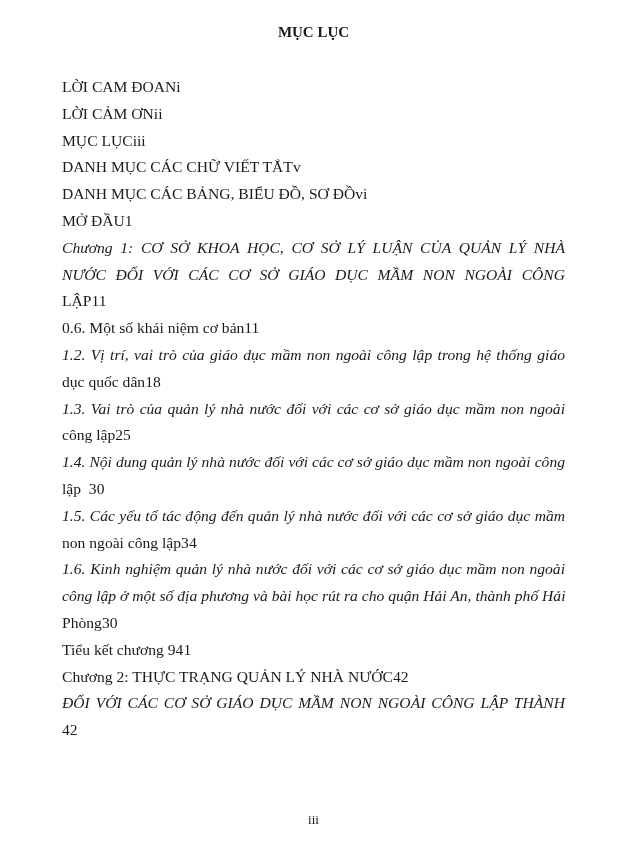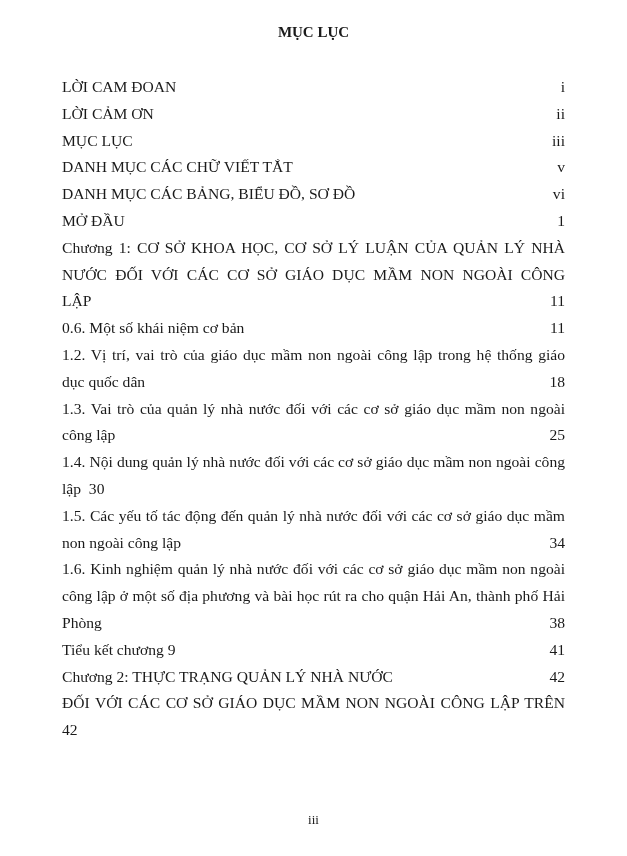--- a/index.html
+++ b/index.html
@@ -2,22 +2,22 @@
 <html><head>
   <meta charset="utf-8">
   <style>
     html, body { margin: 0; padding: 0; background: #ffffff; }
     body { width: 627px; height: 856px; position: relative; overflow: hidden;
            font-family: "Liberation Serif", serif; color: #1a1a1a; }
     .title { position: absolute; top: 24px; left: 0; width: 627px; text-align: center;
              font-weight: bold; font-size: 15px; }
     .toc { position: absolute; top: 74px; left: 62px; width: 503px; }
     .line { height: 26.8px; line-height: 26.8px; font-size: 15.6px; display: flex;
-            justify-content: space-between; white-space: nowrap; }
-    .line.justify { text-align: justify; text-align-last: justify; display: block; }
+            white-space: nowrap; }
+    .line.justify { text-align: justify; text-align-last: justify; display: block; font-style: italic; }
     .line .pg { text-align: right; }
     .pagenum { position: absolute; top: 812px; left: 0; width: 627px; text-align: center; font-size: 13px; }
   </style>
 </head>
 <body>
 
 <div class="title">MỤC LỤC</div>
 
 <div class="toc">
   <div class="line">
@@ -75,31 +75,31 @@
   <div class="line justify">1.5. Các yếu tố tác động đến quản lý nhà nước đối với các cơ sở giáo dục mầm</div>
   <div class="line">
       <span>non ngoài công lập</span>
       <span class="pg">34</span>
     </div>
 
   <div class="line justify">1.6. Kinh nghiệm quản lý nhà nước đối với các cơ sở giáo dục mầm non ngoài</div>
   <div class="line justify">công lập ở một số địa phương và bài học rút ra cho quận Hải An, thành phố Hải</div>
   <div class="line">
       <span>Phòng</span>
-      <span class="pg">38</span>
+      <span class="pg">30</span>
     </div>
 
   <div class="line">
       <span>Tiểu kết chương 9</span>
       <span class="pg">41</span>
     </div>
   <div class="line">
       <span>Chương 2: THỰC TRẠNG QUẢN LÝ NHÀ NƯỚC</span>
       <span class="pg">42</span>
     </div>
 
-  <div class="line justify">ĐỐI VỚI CÁC CƠ SỞ GIÁO DỤC MẦM NON NGOÀI CÔNG LẬP TRÊN</div>
+  <div class="line justify">ĐỐI VỚI CÁC CƠ SỞ GIÁO DỤC MẦM NON NGOÀI CÔNG LẬP THÀNH</div>
   <div class="line">
       <span class="pg">42</span>
     </div>
 </div>
 
 <div class="pagenum">iii</div>
 
 </body></html>

